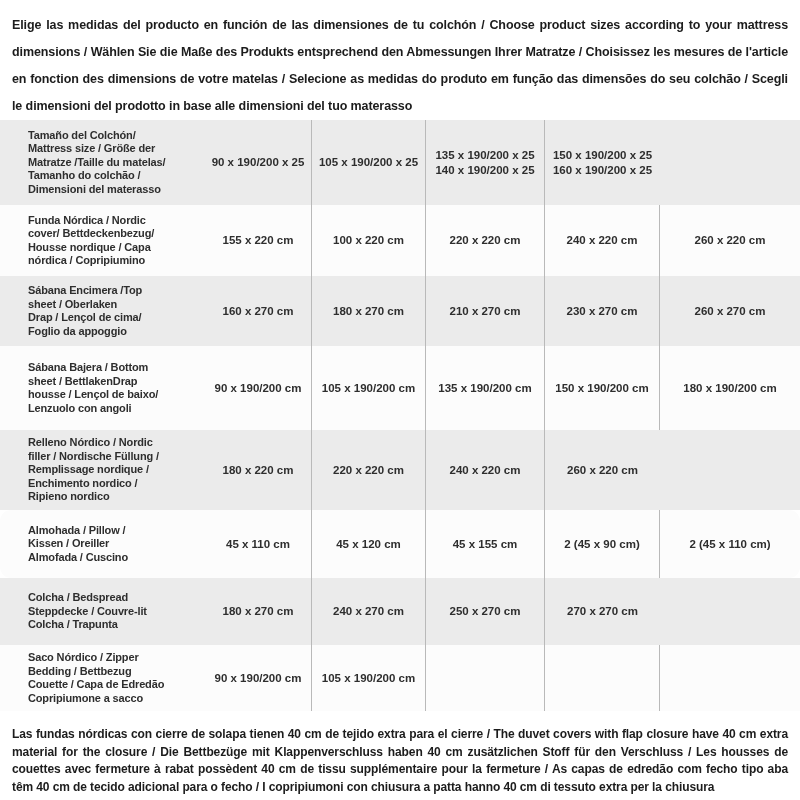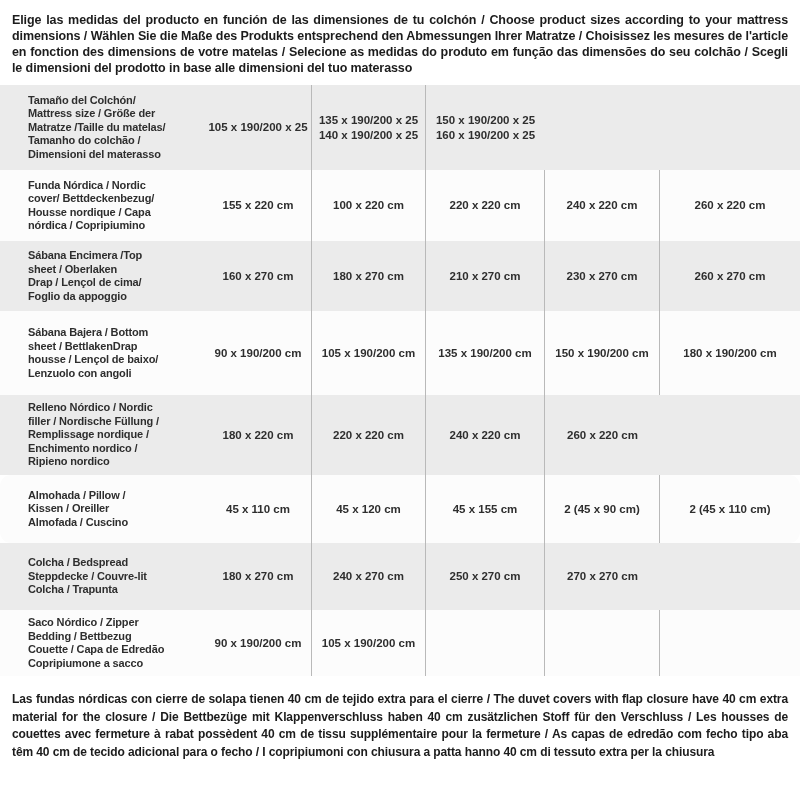--- a/index.html
+++ b/index.html
@@ -10,28 +10,27 @@
   body {
     width: 800px;
     height: 800px;
     overflow: hidden;
     font-family: "Liberation Sans", sans-serif;
     -webkit-font-smoothing: antialiased;
   }
   .intro {
     margin: 12px 12px 0 12px;
     font-size: 12.5px;
-    line-height: 16px;
+    line-height: 27px;
     font-weight: 700;
     color: #1c1c1c;
     text-align: justify;
     letter-spacing: -0.1px;
   }
   .sizes-table {
-    margin-top: 9px;
     width: 800px;
   }
   .row {
     display: grid;
     grid-template-columns: 205px 107px 114px 119px 115px 1fr;
     align-items: stretch;
   }
   .row:nth-child(odd)  { background: var(--row-shaded, #ebebeb); }
   .row:nth-child(even) { background: var(--row-plain, #fcfcfc); }
   .row:nth-child(1) { min-height: 85px; }
@@ -81,20 +80,21 @@
 <p class="intro">Elige las medidas del producto en función de las dimensiones de tu colchón / Choose product sizes according to your mattress dimensions / Wählen Sie die Maße des Produkts entsprechend den Abmessungen Ihrer Matratze / Choisissez les mesures de l'article en fonction des dimensions de votre matelas / Selecione as medidas do produto em função das dimensões do seu colchão / Scegli le dimensioni del prodotto in base alle dimensioni del tuo materasso</p>
 
 <div class="sizes-table">
 
   <div class="row">
     <div class="cell label">Tamaño del Colchón/
 Mattress size / Größe der
 Matratze /Taille du matelas/
 Tamanho do colchão /
 Dimensioni del materasso</div>
+    <div class="cell val">90 x 190/200 x 25</div>
     <div class="cell val">105 x 190/200 x 25</div>
     <div class="cell val">135 x 190/200 x 25
 140 x 190/200 x 25</div>
     <div class="cell val">150 x 190/200 x 25
 160 x 190/200 x 25</div>
   </div>
 
   <div class="row">
     <div class="cell label">Funda Nórdica /  Nordic
 cover/ Bettdeckenbezug/

